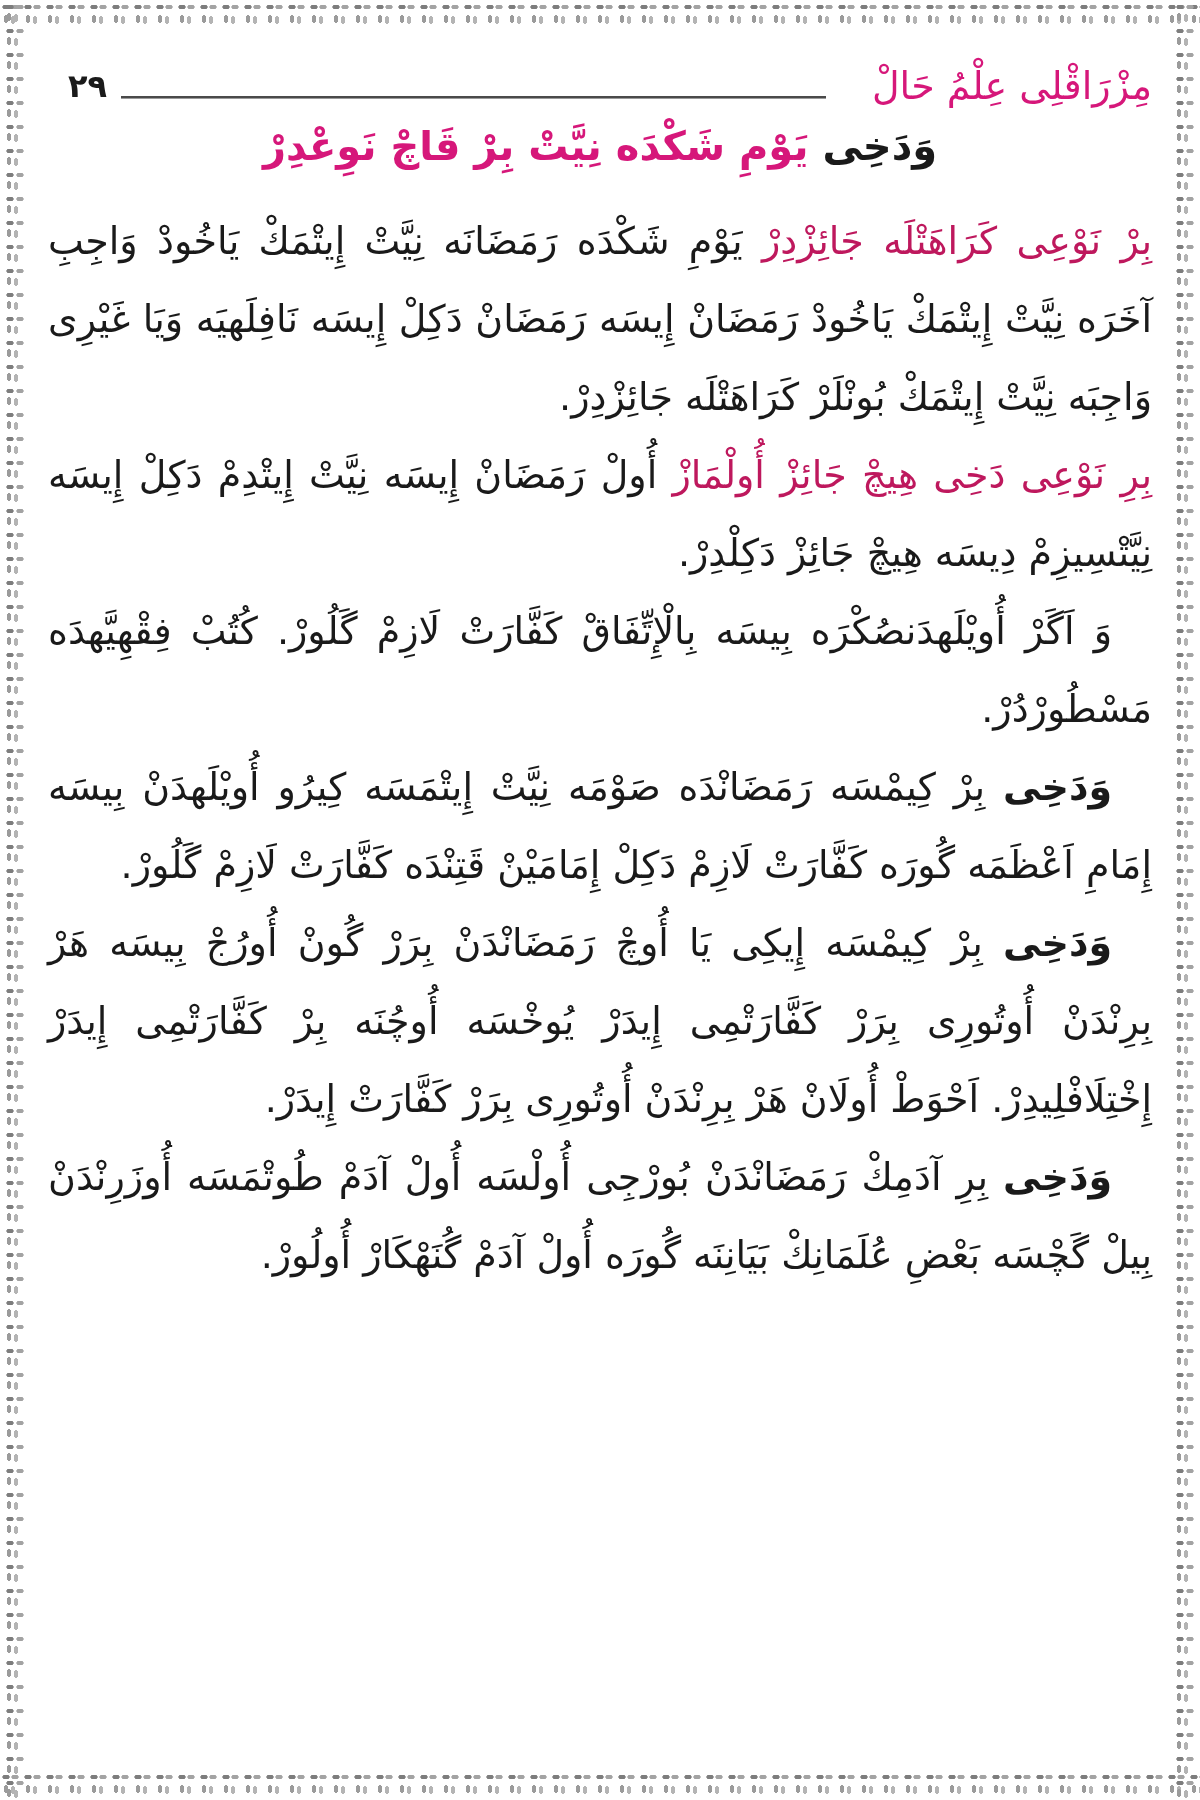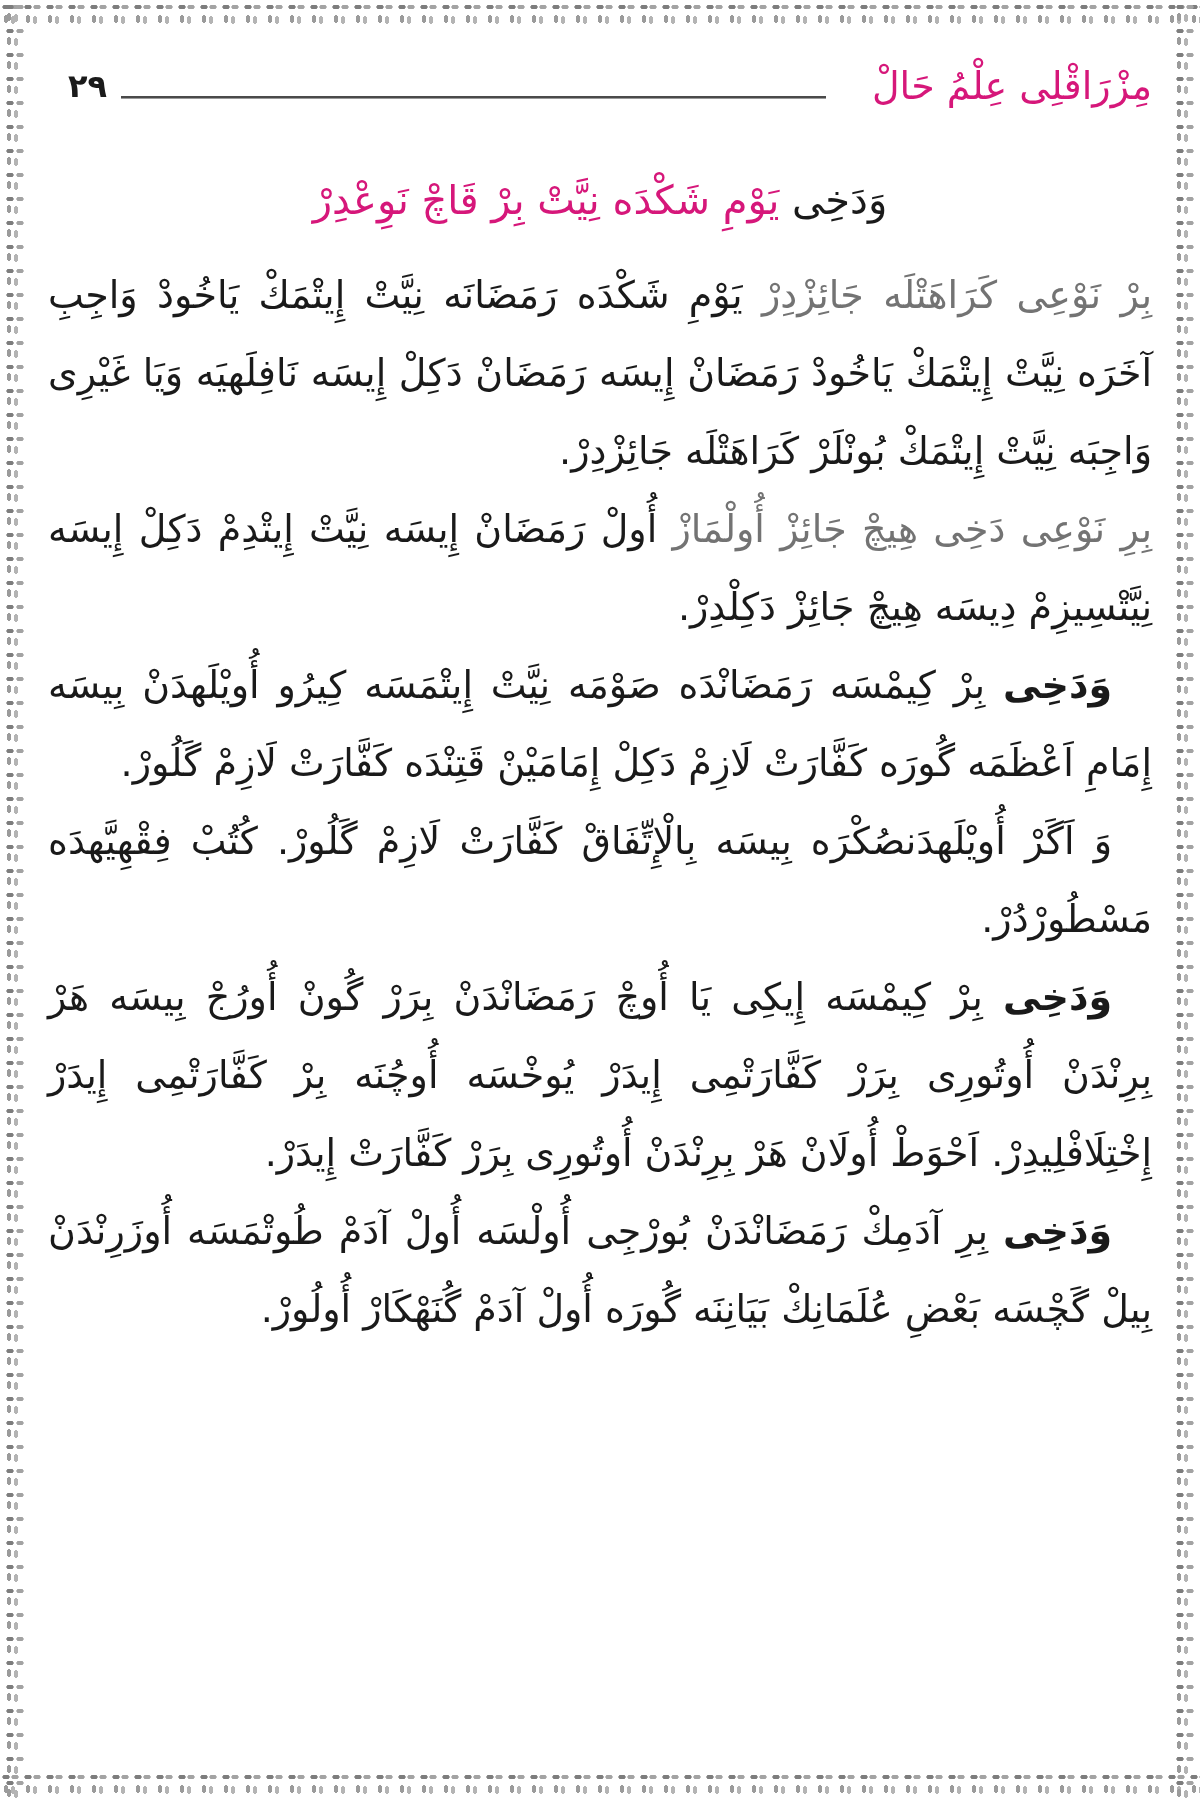--- a/index.html
+++ b/index.html
@@ -47,31 +47,31 @@
     .header-rule {
       flex: 1; height: 0; border-top: 2px solid #4a4a4a;
       border-bottom: 1px solid #9a9a9a; margin-top: 22px;
     }
     .page-number {
       font-size: 32px; font-weight: bold; padding-right: 14px;
       color: #1a1a1a; line-height: 60px; margin-left: 20px;
     }
     .section-heading {
       text-align: center; font-size: 40px; line-height: 60px;
-      margin-top: 54px; margin-bottom: 26px; font-weight: normal;
+      margin-bottom: 26px; font-weight: bold;
     }
     .pink { color: #d6177a; }
     .black { color: #1a1a1a; }
     .body-text {
       font-size: 38px; line-height: 78px; text-align: justify;
       text-align-last: right;
     }
     .para { margin: 0; }
     .para.indent { text-indent: 40px; }
-    .lead { color: #737373; }
+    .lead { color: #be185d; }
     .lead-bold { font-weight: bold; }
   </style>
 </head>
 <body>
 
 <div class="border-strip border-top border-h"></div>
 <div class="border-strip border-bottom border-h"></div>
 <div class="border-strip border-left border-v"></div>
 <div class="border-strip border-right border-v"></div>
 
@@ -89,24 +89,24 @@
   </div>
 
   <div class="body-text">
     <p class="para">
       <span class="lead">بِرْ نَوْعِى كَرَاهَتْلَه جَائِزْدِرْ</span><span> يَوْمِ شَكْدَه رَمَضَانَه نِيَّتْ إِيتْمَكْ يَاخُودْ وَاجِبِ آخَرَه نِيَّتْ إِيتْمَكْ يَاخُودْ رَمَضَانْ إِيسَه رَمَضَانْ دَكِلْ إِيسَه نَافِلَهيَه وَيَا غَيْرِى وَاجِبَه نِيَّتْ إِيتْمَكْ بُونْلَرْ كَرَاهَتْلَه جَائِزْدِرْ.</span>
     </p>
     <p class="para">
       <span class="lead">بِرِ نَوْعِى دَخِى هِيچْ جَائِزْ أُولْمَازْ</span><span> أُولْ رَمَضَانْ إِيسَه نِيَّتْ إِيتْدِمْ دَكِلْ إِيسَه نِيَّتْسِيزِمْ دِيسَه هِيچْ جَائِزْ دَكِلْدِرْ.</span>
     </p>
     <p class="para indent">
-      <span class="lead-bold">وَدَخِى</span><span> بِرْ كِيمْسَه رَمَضَانْدَه صَوْمَه نِيَّتْ إِيتْمَسَه كِيرُو أُويْلَهدَنْ بِيسَه إِمَامِ اَعْظَمَه گُورَه كَفَّارَتْ لَازِمْ دَكِلْ إِمَامَيْنْ قَتِنْدَه كَفَّارَتْ لَازِمْ گَلُورْ.</span>
+      <span class="lead-bold"></span><span>وَ اَگَرْ أُويْلَهدَنصُكْرَه بِيسَه بِالْإِتِّفَاقْ كَفَّارَتْ لَازِمْ گَلُورْ. كُتُبْ فِقْهِيَّهدَه مَسْطُورْدُرْ.</span>
     </p>
     <p class="para indent">
-      <span class="lead-bold"></span><span>وَ اَگَرْ أُويْلَهدَنصُكْرَه بِيسَه بِالْإِتِّفَاقْ كَفَّارَتْ لَازِمْ گَلُورْ. كُتُبْ فِقْهِيَّهدَه مَسْطُورْدُرْ.</span>
+      <span class="lead-bold">وَدَخِى</span><span> بِرْ كِيمْسَه رَمَضَانْدَه صَوْمَه نِيَّتْ إِيتْمَسَه كِيرُو أُويْلَهدَنْ بِيسَه إِمَامِ اَعْظَمَه گُورَه كَفَّارَتْ لَازِمْ دَكِلْ إِمَامَيْنْ قَتِنْدَه كَفَّارَتْ لَازِمْ گَلُورْ.</span>
     </p>
     <p class="para indent">
       <span class="lead-bold">وَدَخِى</span><span> بِرْ كِيمْسَه إِيكِى يَا أُوچْ رَمَضَانْدَنْ بِرَرْ گُونْ أُورُجْ بِيسَه هَرْ بِرِنْدَنْ أُوتُورِى بِرَرْ كَفَّارَتْمِى إِيدَرْ يُوخْسَه أُوچُنَه بِرْ كَفَّارَتْمِى إِيدَرْ إِخْتِلَافْلِيدِرْ. اَحْوَطْ أُولَانْ هَرْ بِرِنْدَنْ أُوتُورِى بِرَرْ كَفَّارَتْ إِيدَرْ.</span>
     </p>
     <p class="para indent">
       <span class="lead-bold">وَدَخِى</span><span> بِرِ آدَمِكْ رَمَضَانْدَنْ بُورْجِى أُولْسَه أُولْ آدَمْ طُوتْمَسَه أُوزَرِنْدَنْ بِيلْ گَچْسَه بَعْضِ عُلَمَانِكْ بَيَانِنَه گُورَه أُولْ آدَمْ گُنَهْكَارْ أُولُورْ.</span>
     </p>
   </div>
 </div>
 

